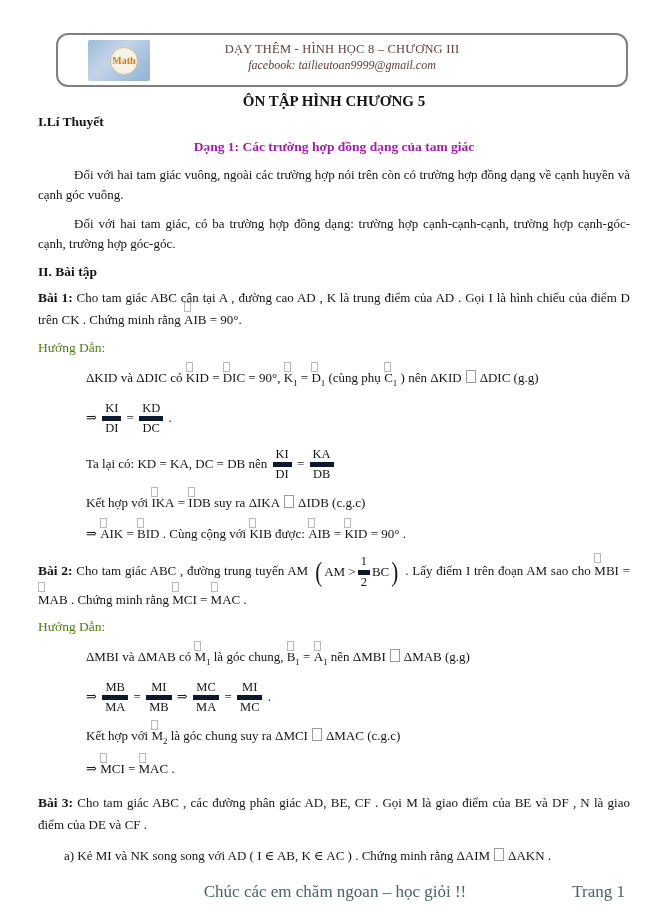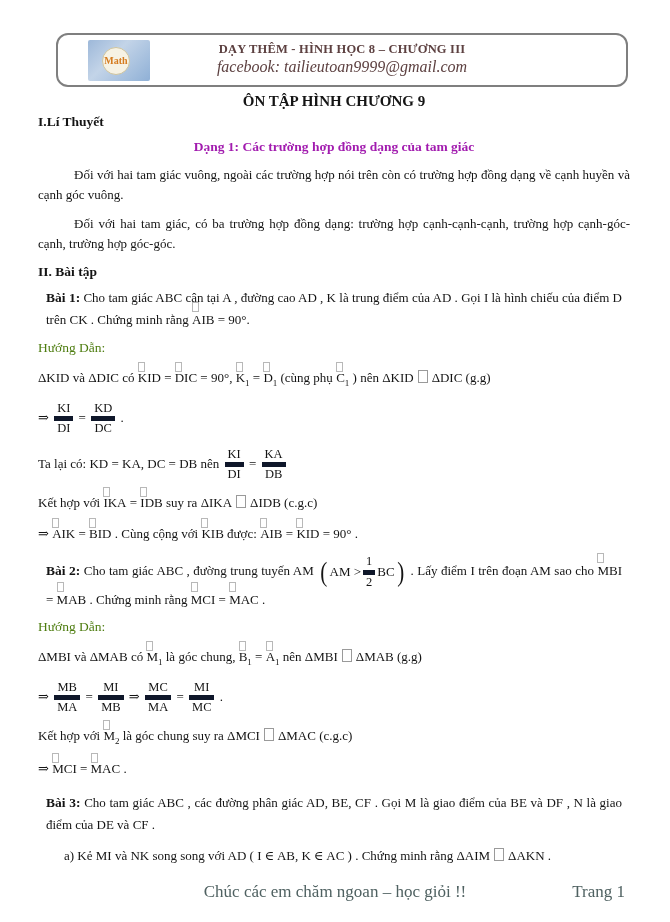--- a/index.html
+++ b/index.html
@@ -14,37 +14,37 @@
   .hdr-box{
     position:relative;border:2px solid #7f7f7f;border-radius:12px;
     height:50px;margin:0 2px 0 18px;
   }
   .hdr-logo{
     position:absolute;left:30px;top:5px;width:62px;height:41px;
     background:linear-gradient(135deg,#9db8d9 0%,#c3d4e8 40%,#8fb0d6 100%);
     border-radius:2px;display:flex;align-items:center;justify-content:flex-start;
   }
   .hdr-logo .disc{
-    width:26px;height:26px;border-radius:50%;background:#f6f2e4;margin-left:14px;
+    width:26px;height:26px;border-radius:50%;background:#f6f2e4;margin-left:22px;
     display:flex;align-items:center;justify-content:center;
     font-size:10px;font-weight:bold;color:#d57b1f;border:1px solid #cfc49e;
   }
   .hdr-text{ text-align:center;padding-top:7px;color:#5d4141; }
-  .hdr-line1{font-weight:bold;font-size:12.5px;letter-spacing:.2px;}
-  .hdr-line2{font-style:italic;font-size:16px;margin-top:1px;}
+  .hdr-line1{font-weight:normal;font-size:12.5px;letter-spacing:.2px;}
+  .hdr-line2{font-style:italic;font-size:12px;margin-top:1px;}
   
   .doc-title{text-align:center;font-weight:bold;font-size:15px;margin:6px 0 4px;}
   .sec-h{font-weight:bold;font-size:13.5px;margin:2px 0 6px;}
   .dang-h{text-align:center;font-weight:bold;font-size:13.5px;color:#a21caf;margin:9px 0 10px;}
   
   .para{ text-align:justify;line-height:1.55;margin:0 0 9px;text-indent:36px; }
-  .stmt{ text-align:justify;line-height:1.75;margin:5px 8px 7px; }
+  .stmt{ text-align:justify;line-height:1.75;margin:5px 0 7px; }
   .stmt b{font-size:13.5px;}
   .hd-label{color:#4d7c0f;font-size:13.5px;margin:8px 0 10px;}
-  .sol{}
+  .sol{margin-left:48px;}
   .sol-line{margin:13px 0;line-height:1.35;}
   .item-a{margin:9px 0 0 26px;line-height:1.6;}
   
   .frac{display:inline-block;vertical-align:middle;text-align:center;line-height:1.05;font-size:12.5px;margin:0 2px;}
   .frac .num{display:block;border-bottom:5px solid #0f172a;padding:0 3px 1px;}
   .frac .den{display:block;padding:1px 3px 0;}
   .anghat{position:relative;display:inline-block;}
   .anghat .hbox{position:absolute;top:-7px;left:0;width:5px;height:8px;border:1px solid #b8b8b8;background:#fff;}
   .anghat sub{font-size:9px;}
   .msq{display:inline-block;width:8px;height:11px;border:1px solid #9a9a9a;margin:0 4px;vertical-align:-1px;}
@@ -68,21 +68,21 @@
     <div class="hdr-box">
       <div class="hdr-logo">
         <span class="disc">Math</span>
       </div>
       <div class="hdr-text">
         <div class="hdr-line1">DẠY THÊM - HÌNH HỌC 8 – CHƯƠNG III</div>
         <div class="hdr-line2">facebook:  tailieutoan9999@gmail.com</div>
       </div>
     </div>
 
-    <div class="doc-title">ÔN TẬP HÌNH CHƯƠNG 9</div>
+    <div class="doc-title">ÔN TẬP HÌNH CHƯƠNG 5</div>
 
     <div class="sec-h">I.Lí Thuyết</div>
 
     <div class="dang-h">Dạng 1: Các trường hợp đồng dạng của tam giác</div>
 
     <p class="para">Đối với hai tam giác vuông, ngoài các trường hợp nói trên còn có trường hợp đồng dạng về cạnh huyền và cạnh góc vuông.</p>
     <p class="para">Đối với hai tam giác, có ba trường hợp đồng dạng: trường hợp cạnh-cạnh-cạnh, trường hợp cạnh-góc-cạnh, trường hợp góc-góc.</p>
 
     <div class="sec-h">II. Bài tập</div>
 

